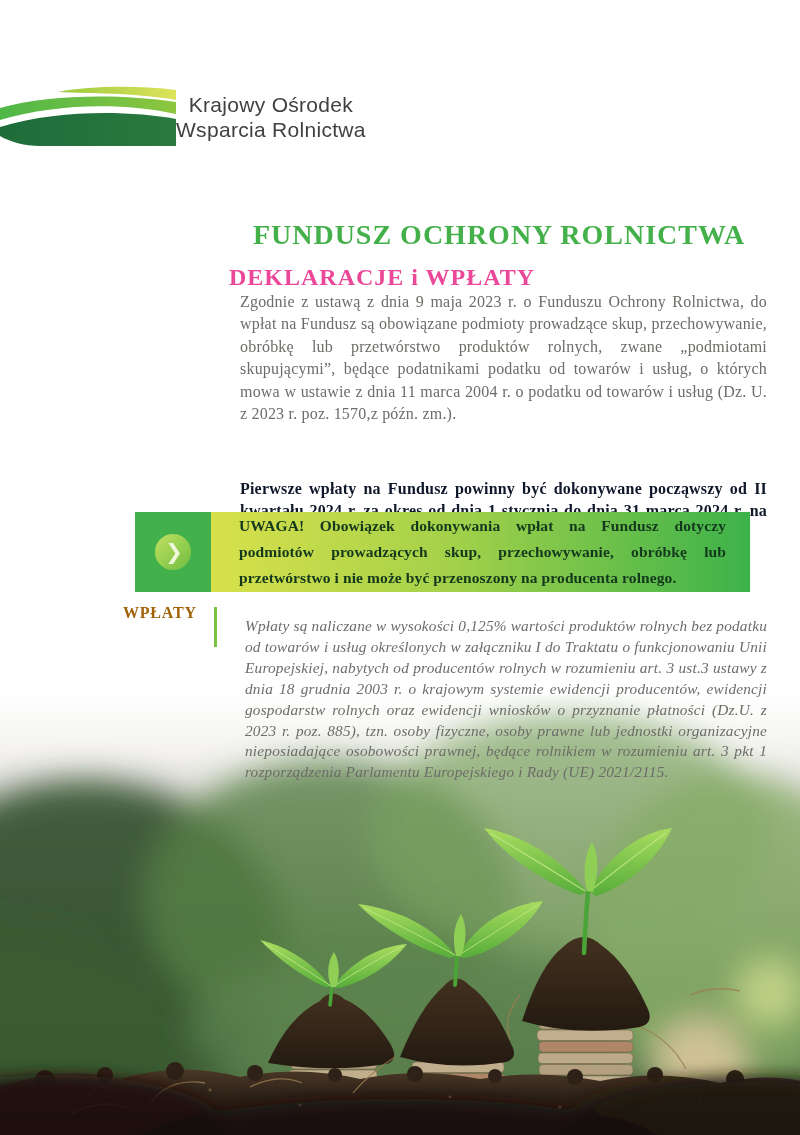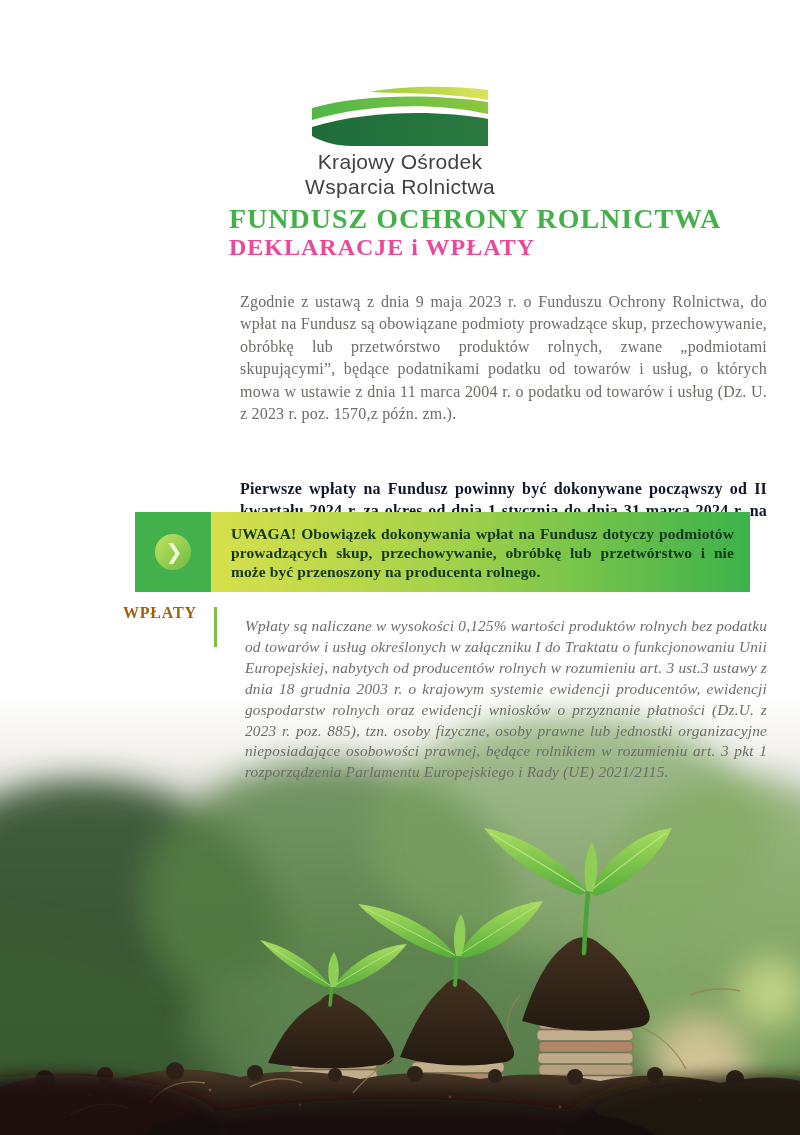--- a/index.html
+++ b/index.html
@@ -2,44 +2,44 @@
 <html><head>
 <meta charset="utf-8">
 <style>
   html,body{margin:0;padding:0;background:#e8e8e8;}
   .page{
     position:relative;width:800px;height:1135px;margin:0 auto;
     background:#ffffff;overflow:hidden;
     font-family:"Liberation Serif", serif;
   }
   
-  .logo{position:absolute;top:86px;left:0;width:100%;display:flex;flex-direction:column;align-items:center;}
+  .logo{position:absolute;top:86px;left:0;width:100%;display:flex;flex-direction:row;align-items:center;}
   .logo svg{display:block;}
   .logo-text{margin-top:2px;text-align:center;font-family:"Liberation Sans",sans-serif;
     font-size:21px;line-height:1.18;color:#414042;letter-spacing:.3px;}
   
   .title-block{position:absolute;left:229px;top:204px;width:540px;}
-  .title{font-size:28px;font-weight:700;color:#43b049;letter-spacing:1px;line-height:1.05;margin:0;}
+  .title{font-size:28px;font-weight:700;color:#43b049;letter-spacing:1px;line-height:1.05;margin:16px;text-align:center;}
   .subtitle{font-size:24px;font-weight:700;color:#ec4899;letter-spacing:1px;line-height:1.05;margin:2px 0 0 0;}
   
   .para{position:absolute;left:228px;width:527px;text-align:justify;
     font-size:16px;line-height:22.4px;color:#6d6c68;letter-spacing:.2px;margin:12px;}
   .para-intro{top:279px;}
   .para-bold{top:466px;font-weight:700;color:#0f172a;}
   
   .notice{position:absolute;left:135px;top:512px;width:615px;height:80px;display:flex;}
   .notice-icon{width:76px;flex:0 0 76px;background:#42b14b;display:flex;align-items:center;justify-content:center;}
   .notice-circle{width:36px;height:36px;border-radius:50%;
     background:linear-gradient(135deg,#c4e163 0%,#6cbd40 100%);
     display:flex;align-items:center;justify-content:center;}
   .notice-chevron{color:#eef7d8;font-size:21px;font-weight:700;line-height:1;
     font-family:"DejaVu Sans",sans-serif;transform:translateX(1px);}
   .notice-body{flex:1;background:linear-gradient(90deg,#d8e04b 0%,#a3d14a 45%,#3cb24a 100%);
     display:flex;align-items:center;padding:8px 16px 8px 20px;}
-  .notice-body p{margin:0;font-size:15.5px;font-weight:700;line-height:19px;
+  .notice-body p{margin:8px;font-size:15.5px;font-weight:700;line-height:26px;
     color:#14381c;text-align:justify;letter-spacing:.1px;}
   
   .wplaty-label{position:absolute;left:123px;top:604px;font-size:16px;font-weight:700;
     color:#a16207;letter-spacing:.8px;}
   .wplaty-divider{position:absolute;left:214px;top:607px;width:3px;height:40px;background:#7cc242;}
   .para-wplaty{left:233px;top:604px;width:522px;font-size:15.3px;line-height:20.9px;font-style:italic;}
   
   .photo{position:absolute;left:0;top:695px;width:800px;height:440px;}
   .photo svg{display:block;}
 </style>

